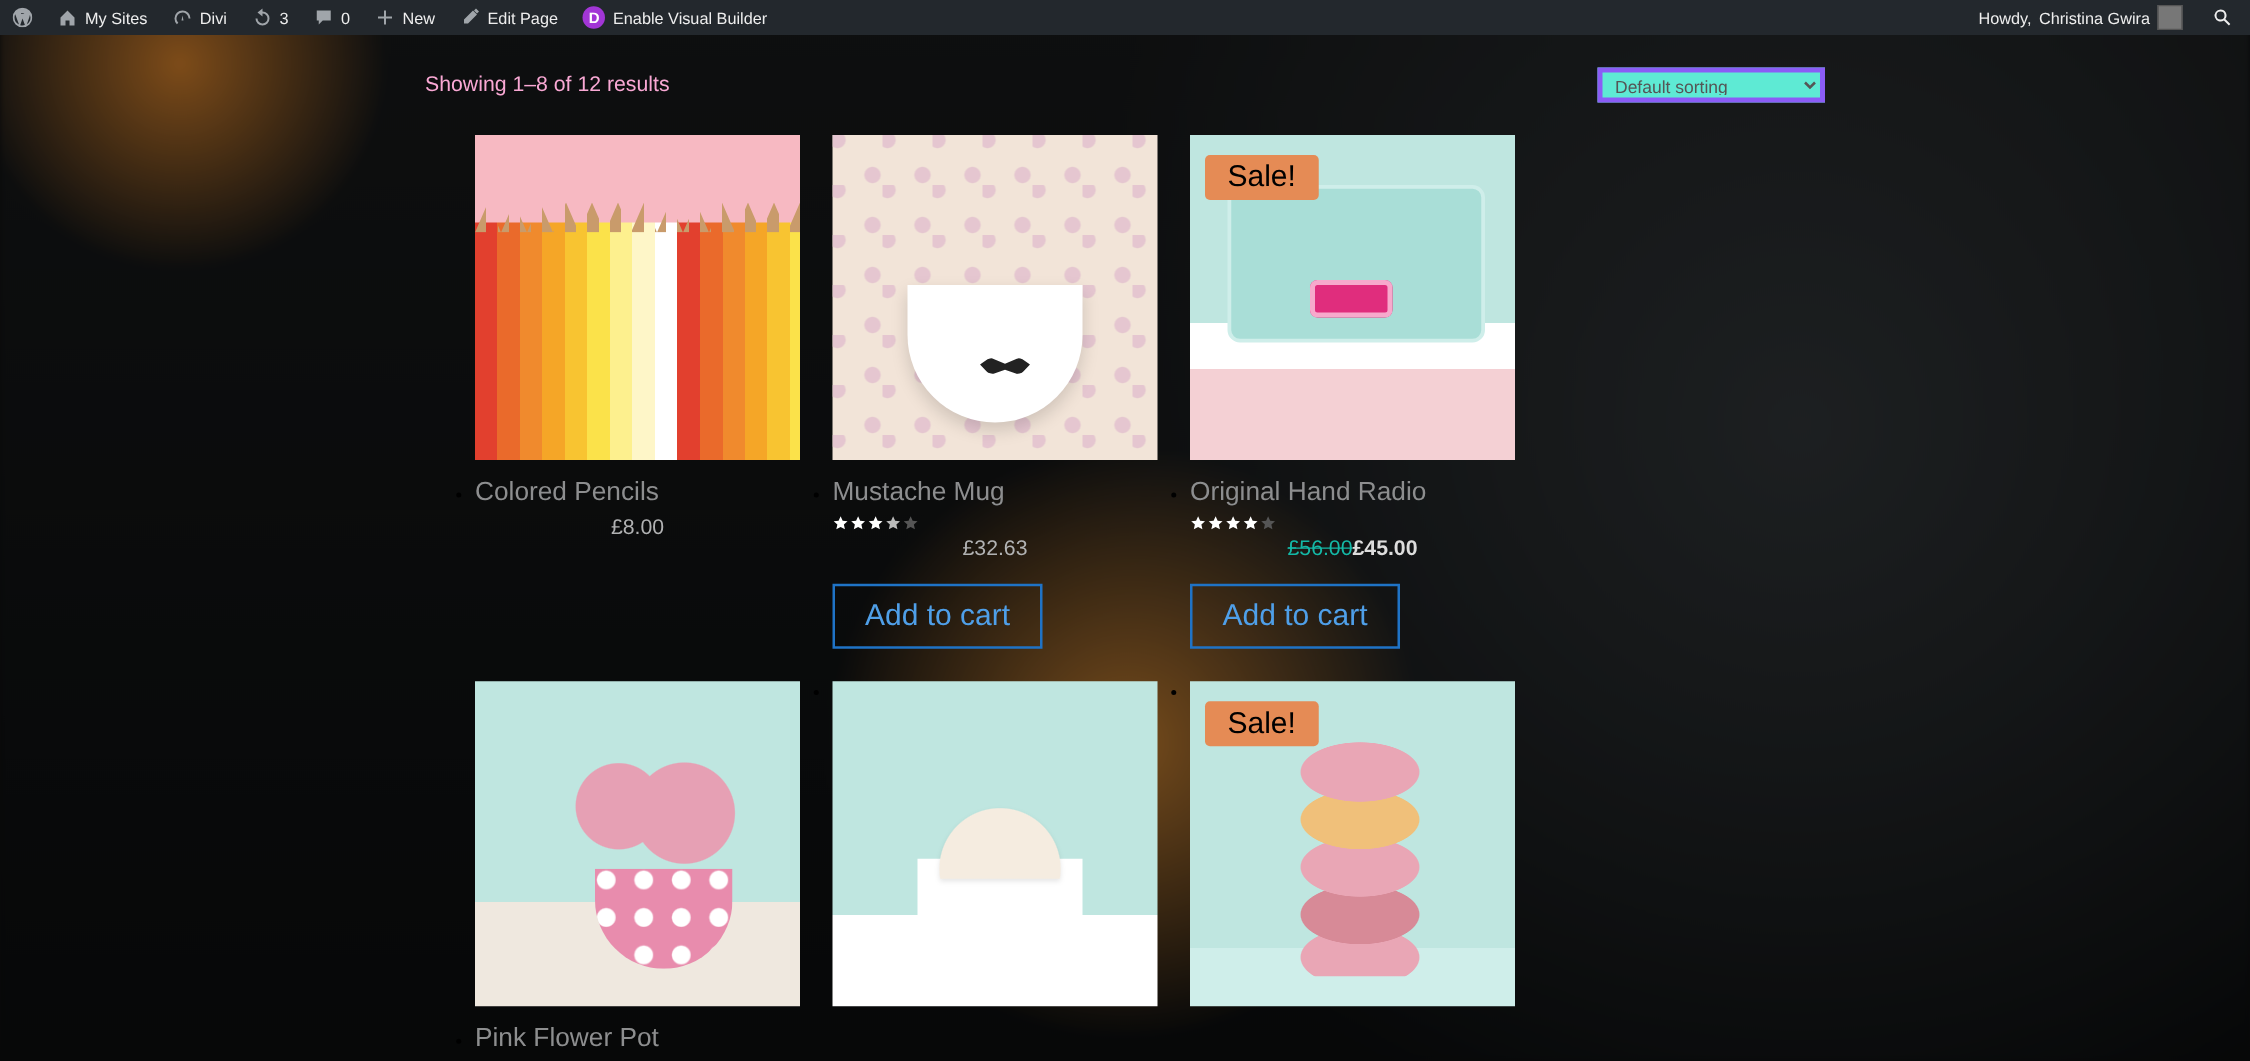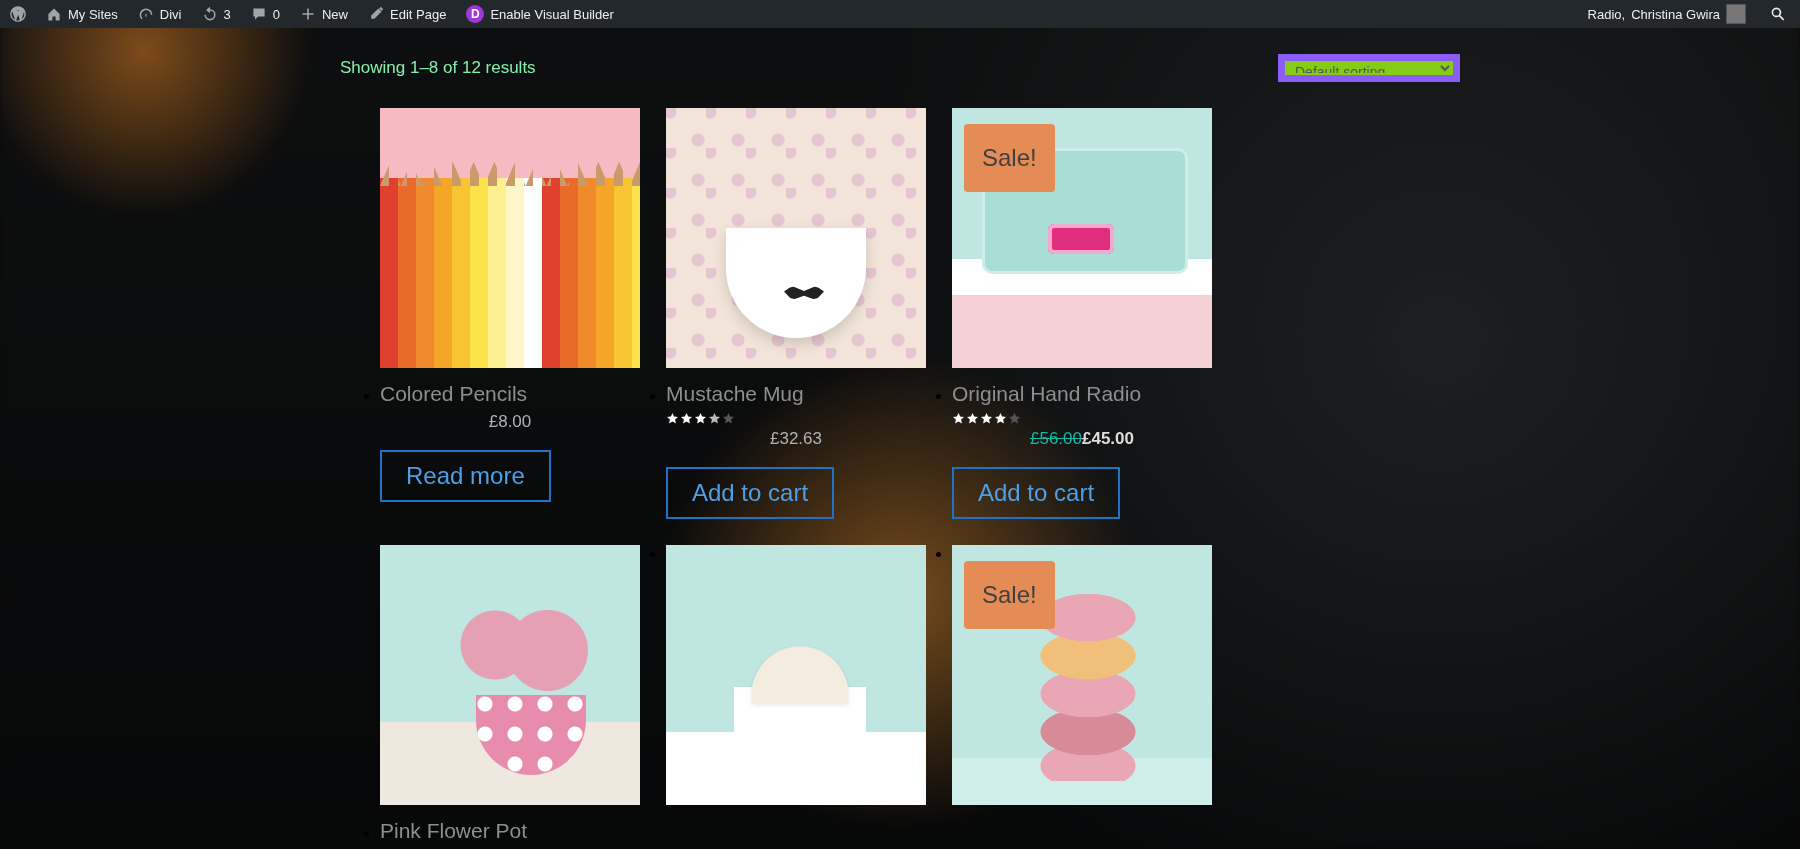--- a/index.html
+++ b/index.html
@@ -20,26 +20,26 @@
   .adminbar .ico{display:inline-flex;width:16px;height:16px;align-items:center;justify-content:center;color:#a0a5aa;}
   .adminbar .ico svg{width:16px;height:16px;fill:currentColor;}
   .adminbar .spacer{flex:1;}
   .adminbar .avatar{width:18px;height:18px;background:#777;border:1px solid #555;}
   .adminbar .search-ico{padding:0 14px;}
   .divi-logo{width:18px;height:18px;border-radius:50%;background:#a236d6;color:#fff;display:flex;align-items:center;justify-content:center;font-weight:700;font-size:12px;}
   
   .wrap{position:absolute;top:28px;left:0;right:0;bottom:0;overflow:hidden;z-index:10;}
   .woocommerce{position:relative;width:1120px;margin:0 auto;}
   .topline{display:flex;justify-content:space-between;align-items:center;padding-top:26px;}
-  .result-count{color:#86efac;font-size:17px;}
-  .ordering select{height:28px;font-size:14px;color:#555;background:#84cc16;border:7px solid #8b5cf6;padding:2px 6px;width:182px;}
+  .result-count{color:#f9a8d4;font-size:17px;}
+  .ordering select{height:28px;font-size:14px;color:#555;background:#5eead4;border:4px solid #8b5cf6;padding:2px 6px;width:182px;}
   .products{display:flex;flex-wrap:wrap;gap:26px;margin-top:26px;}
   .product{width:260px;position:relative;}
   .thumb{width:260px;height:260px;background:#ccc;position:relative;overflow:hidden;}
-  .onsale{position:absolute;top:16px;left:12px;background:#e58b55;color:#404040;font-size:24px;padding:20px 18px;border-radius:4px;z-index:2;}
+  .onsale{position:absolute;top:16px;left:12px;background:#e58b55;color:#000000;font-size:24px;padding:4px 18px;border-radius:4px;z-index:2;}
   .product h2{margin:14px 0 6px 0;font-size:21px;font-weight:500;color:#8d8e8f;}
   .rating{display:flex;gap:1px;margin-bottom:4px;}
   .rating svg{width:13px;height:13px;}
   .price{color:#b1b2b3;font-size:17px;margin-bottom:18px;text-align:center;}
   .price del{color:#14b8a6;margin-right:0;}
   .price ins{color:#ddd;text-decoration:none;font-weight:600;margin-top:28px;}
   .btn{display:inline-block;border:2px solid #1f73c6;color:#4f9fe8;font-size:24px;padding:10px 24px;text-decoration:none;cursor:pointer;}
 
   
   
@@ -149,21 +149,21 @@
     <span>Edit Page</span>
   </div>
   <div class="ab-item">
     <span class="divi-logo">D</span>
     <span>Enable Visual Builder</span>
   </div>
 
   <div class="spacer"></div>
 
   <div class="ab-item">
-    <span>Radio, </span>
+    <span>Howdy, </span>
       <span>Christina Gwira</span>
     <span class="avatar"></span>
   </div>
   <div class="ab-item search-ico">
     <span class="ico" style="color:#eee">
       <svg viewBox="0 0 20 20">
           <path d="M8 2a6 6 0 0 1 4.8 9.6l5 5-1.4 1.4-5-5A6 6 0 1 1 8 2Zm0 2a4 4 0 1 0 4 4 4 4 0 0 0-4-4Z"></path>
         </svg>
     </span>
   </div>
@@ -175,21 +175,21 @@
     <div class="topline">
       <div class="result-count">Showing 1–8 of 12 results</div>
       <form class="ordering">
         <select>
           <option>Default sorting</option>
         </select>
       </form>
     </div>
 
     <ul class="products" id="products">
-        <li class="product"><div class="thumb art-pencils"></div><h2>Colored Pencils</h2><div class="price">£8.00</div><a class="btn">Read more</a></li>
+        <li class="product"><div class="thumb art-pencils"></div><h2>Colored Pencils</h2><div class="price">£8.00</div></li>
         <li class="product"><div class="thumb art-mug"></div><h2>Mustache Mug</h2><div class="rating">
             <svg viewBox="0 0 20 20">
               <path fill="#fff" d="M10 1.5 12.5 7l6 .6-4.5 4 1.3 6L10 14.8 4.7 17.6 6 11.6 1.5 7.6l6-.6Z"></path>
             </svg>
             <svg viewBox="0 0 20 20">
               <path fill="#fff" d="M10 1.5 12.5 7l6 .6-4.5 4 1.3 6L10 14.8 4.7 17.6 6 11.6 1.5 7.6l6-.6Z"></path>
             </svg>
             <svg viewBox="0 0 20 20">
               <path fill="#fff" d="M10 1.5 12.5 7l6 .6-4.5 4 1.3 6L10 14.8 4.7 17.6 6 11.6 1.5 7.6l6-.6Z"></path>
             </svg>

